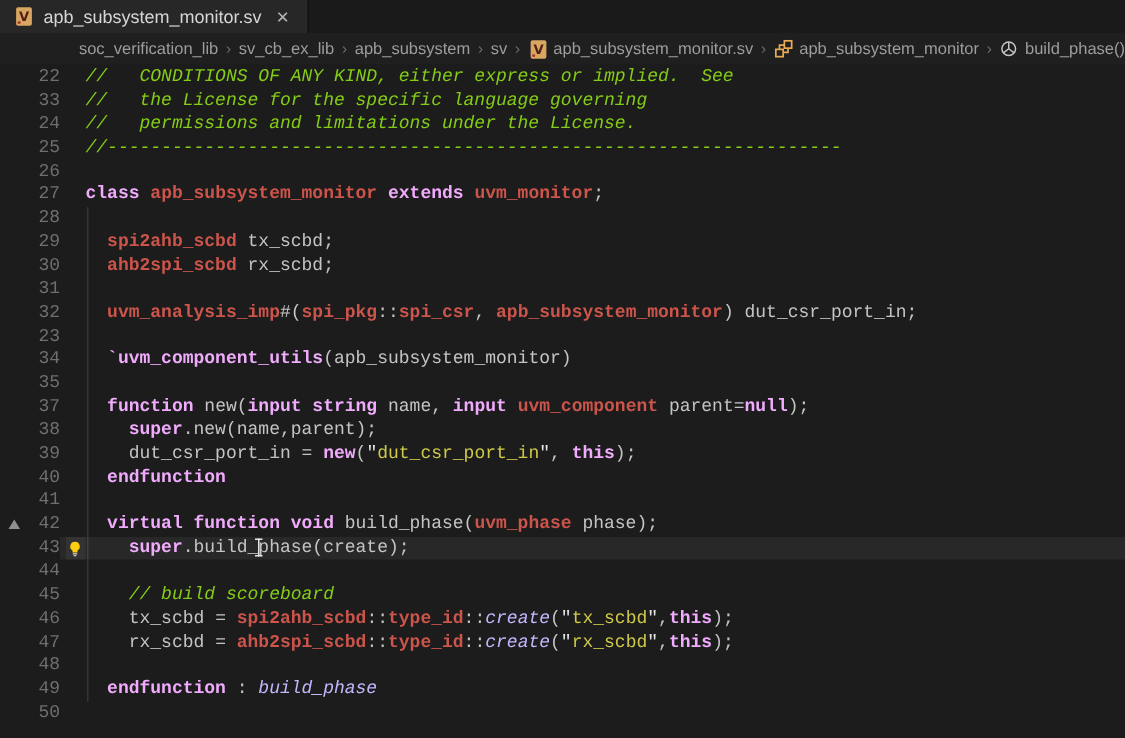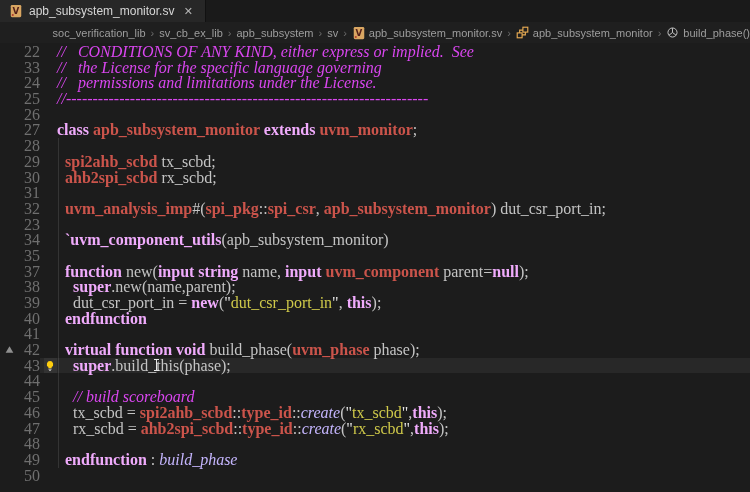--- a/index.html
+++ b/index.html
@@ -17,36 +17,36 @@
 
   
   .breadcrumb { height:21px; background:#1f1f1f; display:flex; align-items:center;
                 padding-left:9px; font-size:11px; color:#9d9d9d; white-space:nowrap;justify-content:flex-end; }
   .crumb { display:flex; align-items:center; gap:4px; cursor:pointer; }
   .crumb-sep { color:#6b6b6b; margin:0 5px; font-size:11px; }
   .sicon { width:13px; height:13px; }
 
   
   .editor { position:relative; height:449px; background:#1c1c1c; overflow:hidden;
-            font-family:Liberation Serif, serif; font-size:16px; }
+            font-family:Liberation Mono, monospace; font-size:12px; }
   .editor-inner { position:relative; padding-top:1px; }
   .indent-guide { position:absolute; left:58px; top:95px; width:1px; height:330px;
                   background:#343434; }
   .line { display:flex; height:15.7px; line-height:15.7px; position:relative; }
   .glyph { width:18px; flex:0 0 auto; display:flex; align-items:center; justify-content:center; }
   .num  { width:22px; flex:0 0 auto; text-align:right; color:#6f6f6f; }
   .code-wrap { flex:1 1 auto; padding-left:17px; white-space:pre; position:relative; }
   .line.current .code-wrap, .line.current .bulbcell { background:rgba(255,255,255,0.055); }
   .bulbcell { position:absolute; left:44px; top:0; width:13px; height:15.7px;
               display:flex; align-items:center; }
   .tk-kw { color:#f0abfc; font-weight:bold; }
   .tk-ty { color:#cb544b; font-weight:bold; }
   .tk-pl { color:#c4c4c4; }
   .tk-pn { color:#c4c4c4; }
-  .tk-co { color:#d946ef; font-style:italic; }
+  .tk-co { color:#84cc16; font-style:italic; }
   .tk-st { color:#cfc94a; }
   .tk-qt { color:#e4e4e4; }
   .tk-it { color:#c4b5fd; font-style:italic; }
   .ibeam { display:inline-block; width:0; position:relative; vertical-align:top; }
   .ibeam b { position:absolute; left:0; top:1px; width:1px; height:12px; background:#e8e8e8; }
   .ibeam b:before, .ibeam b:after { content:""; position:absolute; left:-2px; width:5px;
        height:1px; background:#e8e8e8; }
   .ibeam b:before { top:0; } .ibeam b:after { bottom:0; }
 </style>
 </head>
@@ -224,21 +224,21 @@
         <div class="line current">
           <span class="glyph"></span>
           <span class="num">43</span>
           <span class="bulbcell">
             <svg viewBox="0 0 16 16" width="12" height="12">
               <path fill="#ffcc00" d="M8 1.5a4.2 4.2 0 0 0-2.2 7.8V11h4.4V9.3A4.2 4.2 0 0 0 8 1.5z"></path>
               <rect x="6" y="11.7" width="4" height="1.2" fill="#c9c9c9"></rect>
               <rect x="6.8" y="13.4" width="2.4" height="1.1" fill="#c9c9c9"></rect>
             </svg>
           </span>
-          <span class="code-wrap"><span class="tk-kw">    super</span><span class="tk-pl">.build_</span><span class="ibeam"><b></b></span><span class="tk-pl">this(phase);</span></span>
+          <span class="code-wrap"><span class="tk-kw">    super</span><span class="tk-pl">.build_</span><span class="ibeam"><b></b></span><span class="tk-pl">phase(create);</span></span>
         </div>
         <div class="line">
           <span class="glyph"></span>
           <span class="num">44</span>
           <span class="code-wrap"></span>
         </div>
         <div class="line">
           <span class="glyph"></span>
           <span class="num">45</span>
           <span class="code-wrap"><span class="tk-co">    // build scoreboard</span></span>

